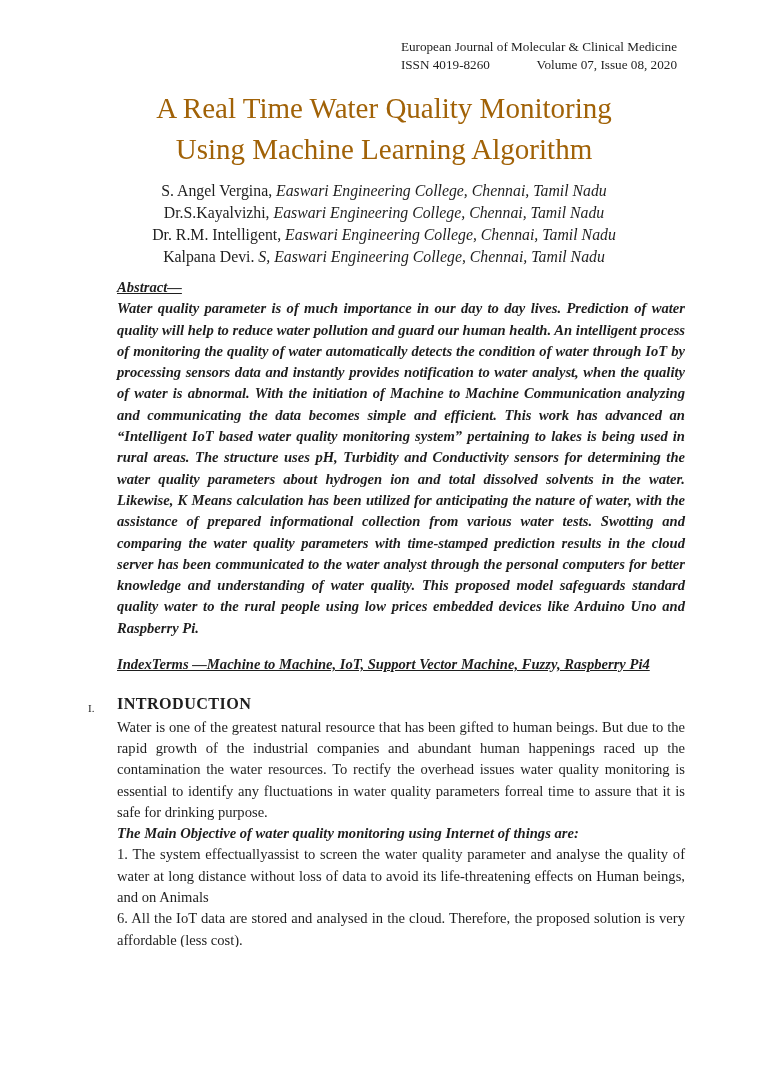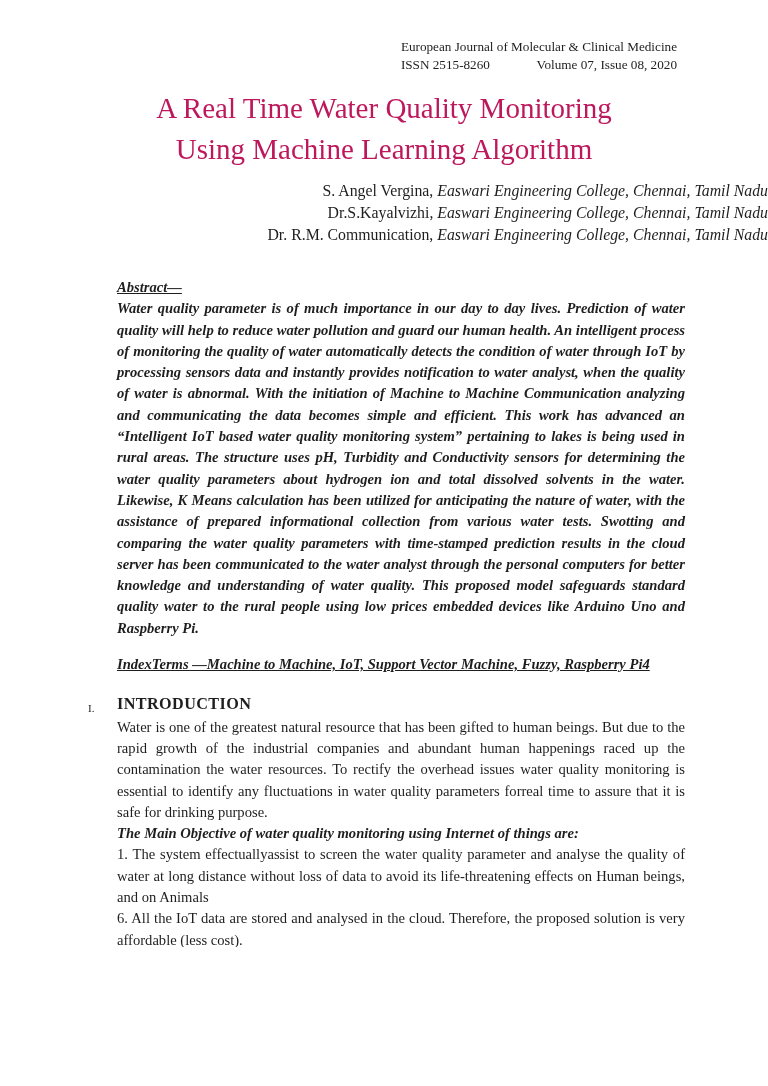--- a/index.html
+++ b/index.html
@@ -33,30 +33,30 @@
 
   
   .title-block {
     position: absolute;
     top: 88px;
     left: 0;
     width: 768px;
     text-align: center;
     font-size: 29px;
     line-height: 41px;
-    color: #be185d;
+    color: #a16207;
   }
 
   
   .authors-block {
     position: absolute;
     top: 180px;
     left: 0;
     width: 768px;
-    text-align: right;
+    text-align: center;
     font-size: 15.8px;
     line-height: 22px;
   }
   .author-affiliation { font-style: italic; }
 
   
   .content {
     position: absolute;
     top: 277px;
     left: 117px;
@@ -126,42 +126,46 @@
   }
 </style>
 </head>
 <body>
 
 <div class="page">
 
   <div class="journal-meta">
     <div>European Journal of Molecular &amp; Clinical Medicine</div>
     <div class="row2">
-      <span>ISSN 2515-8260</span>
+      <span>ISSN 4019-8260</span>
       <span>Volume 07, Issue 08, 2020</span>
     </div>
   </div>
 
   <div class="title-block">
     <div>A Real Time Water Quality Monitoring</div>
     <div>Using Machine Learning Algorithm</div>
   </div>
 
   <div class="authors-block">
     <div>
       <span>S. Angel Vergina,</span>
       <span class="author-affiliation">Easwari Engineering College, Chennai, Tamil Nadu</span>
     </div>
     <div>
       <span>Dr.S.Kayalvizhi,</span>
       <span class="author-affiliation">Easwari Engineering College, Chennai, Tamil Nadu</span>
     </div>
     <div>
-      <span>Dr. R.M. Communication,</span>
+      <span>Dr. R.M. Intelligent,</span>
       <span class="author-affiliation">Easwari Engineering College, Chennai, Tamil Nadu</span>
+    </div>
+    <div>
+      <span>Kalpana Devi.</span>
+      <span class="author-affiliation">S, Easwari Engineering College, Chennai, Tamil Nadu</span>
     </div>
   </div>
 
   <div class="content">
 
     <p class="abstract-label">Abstract—</p>
     <p class="abstract-text">Water quality parameter is of much importance in our day to day lives. Prediction of water quality will help to reduce water pollution and guard our human health. An intelligent process of monitoring the quality of water automatically detects the condition of water through IoT by processing sensors data and instantly provides notification to water analyst, when the quality of water is abnormal. With the initiation of Machine to Machine Communication analyzing and communicating the data becomes simple and efficient. This work has advanced an “Intelligent IoT based water quality monitoring system” pertaining to lakes is being used in rural areas. The structure uses pH, Turbidity and Conductivity sensors for determining the water quality parameters about hydrogen ion and total dissolved solvents in the water. Likewise, K Means calculation has been utilized for anticipating the nature of water, with the assistance of prepared informational collection from various water tests. Swotting and comparing the water quality parameters with time-stamped prediction results in the cloud server has been communicated to the water analyst through the personal computers for better knowledge and understanding of water quality. This proposed model safeguards standard quality water to the rural people using low prices embedded devices like Arduino Uno and Raspberry Pi.</p>
 
     <p class="index-terms">IndexTerms —Machine to Machine, IoT, Support Vector Machine, Fuzzy, Raspberry Pi4</p>
 

